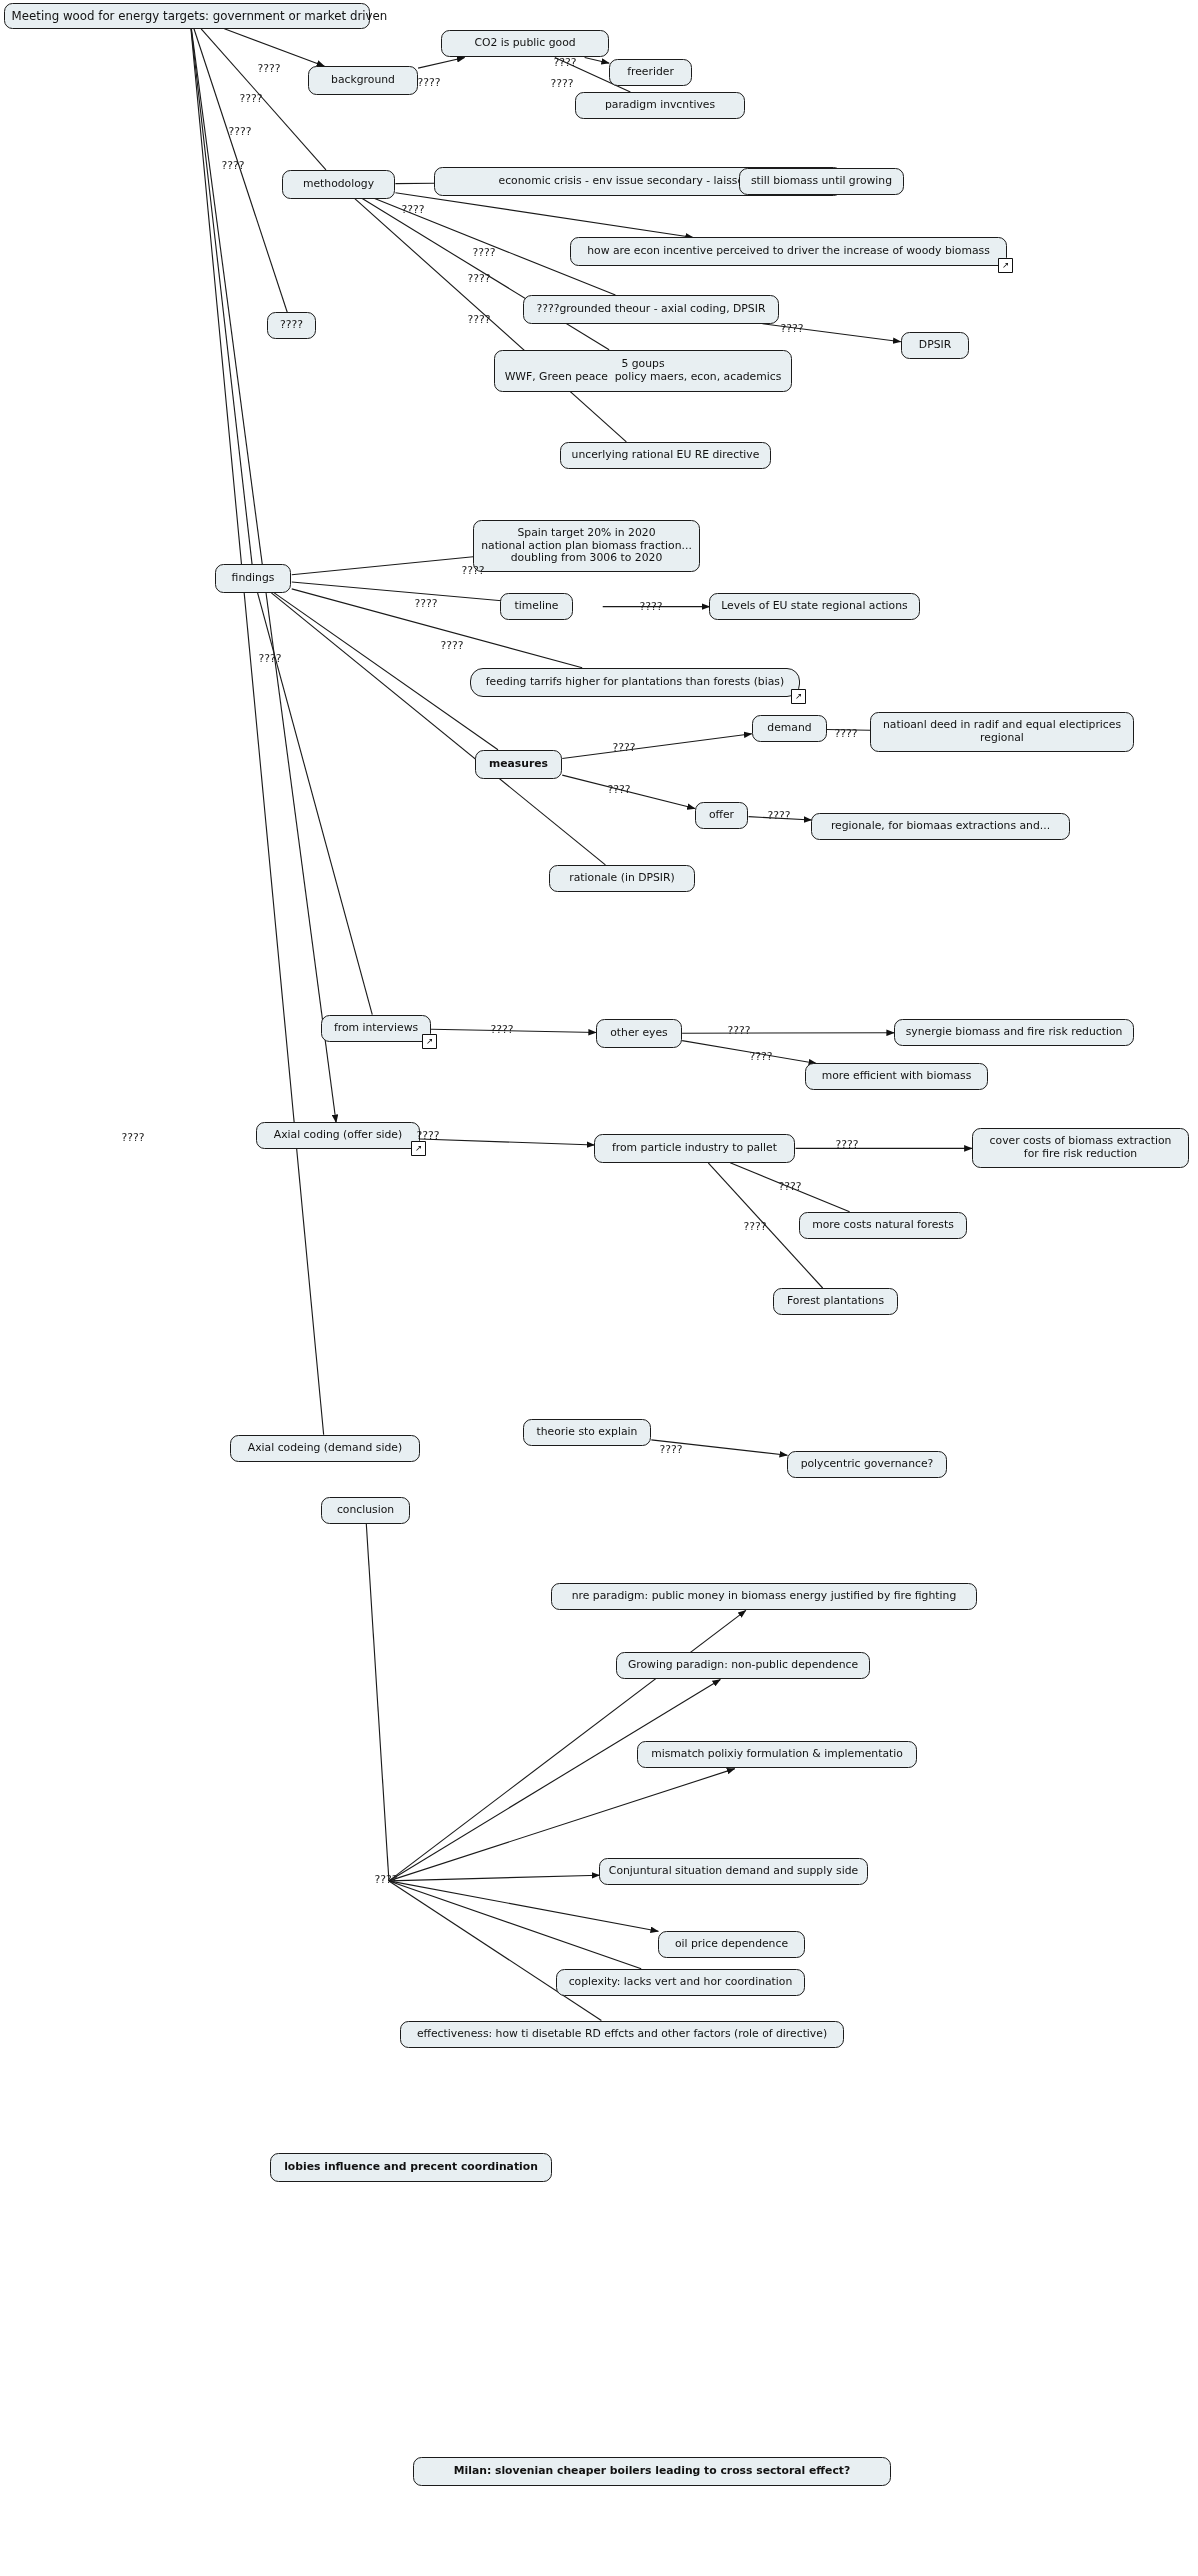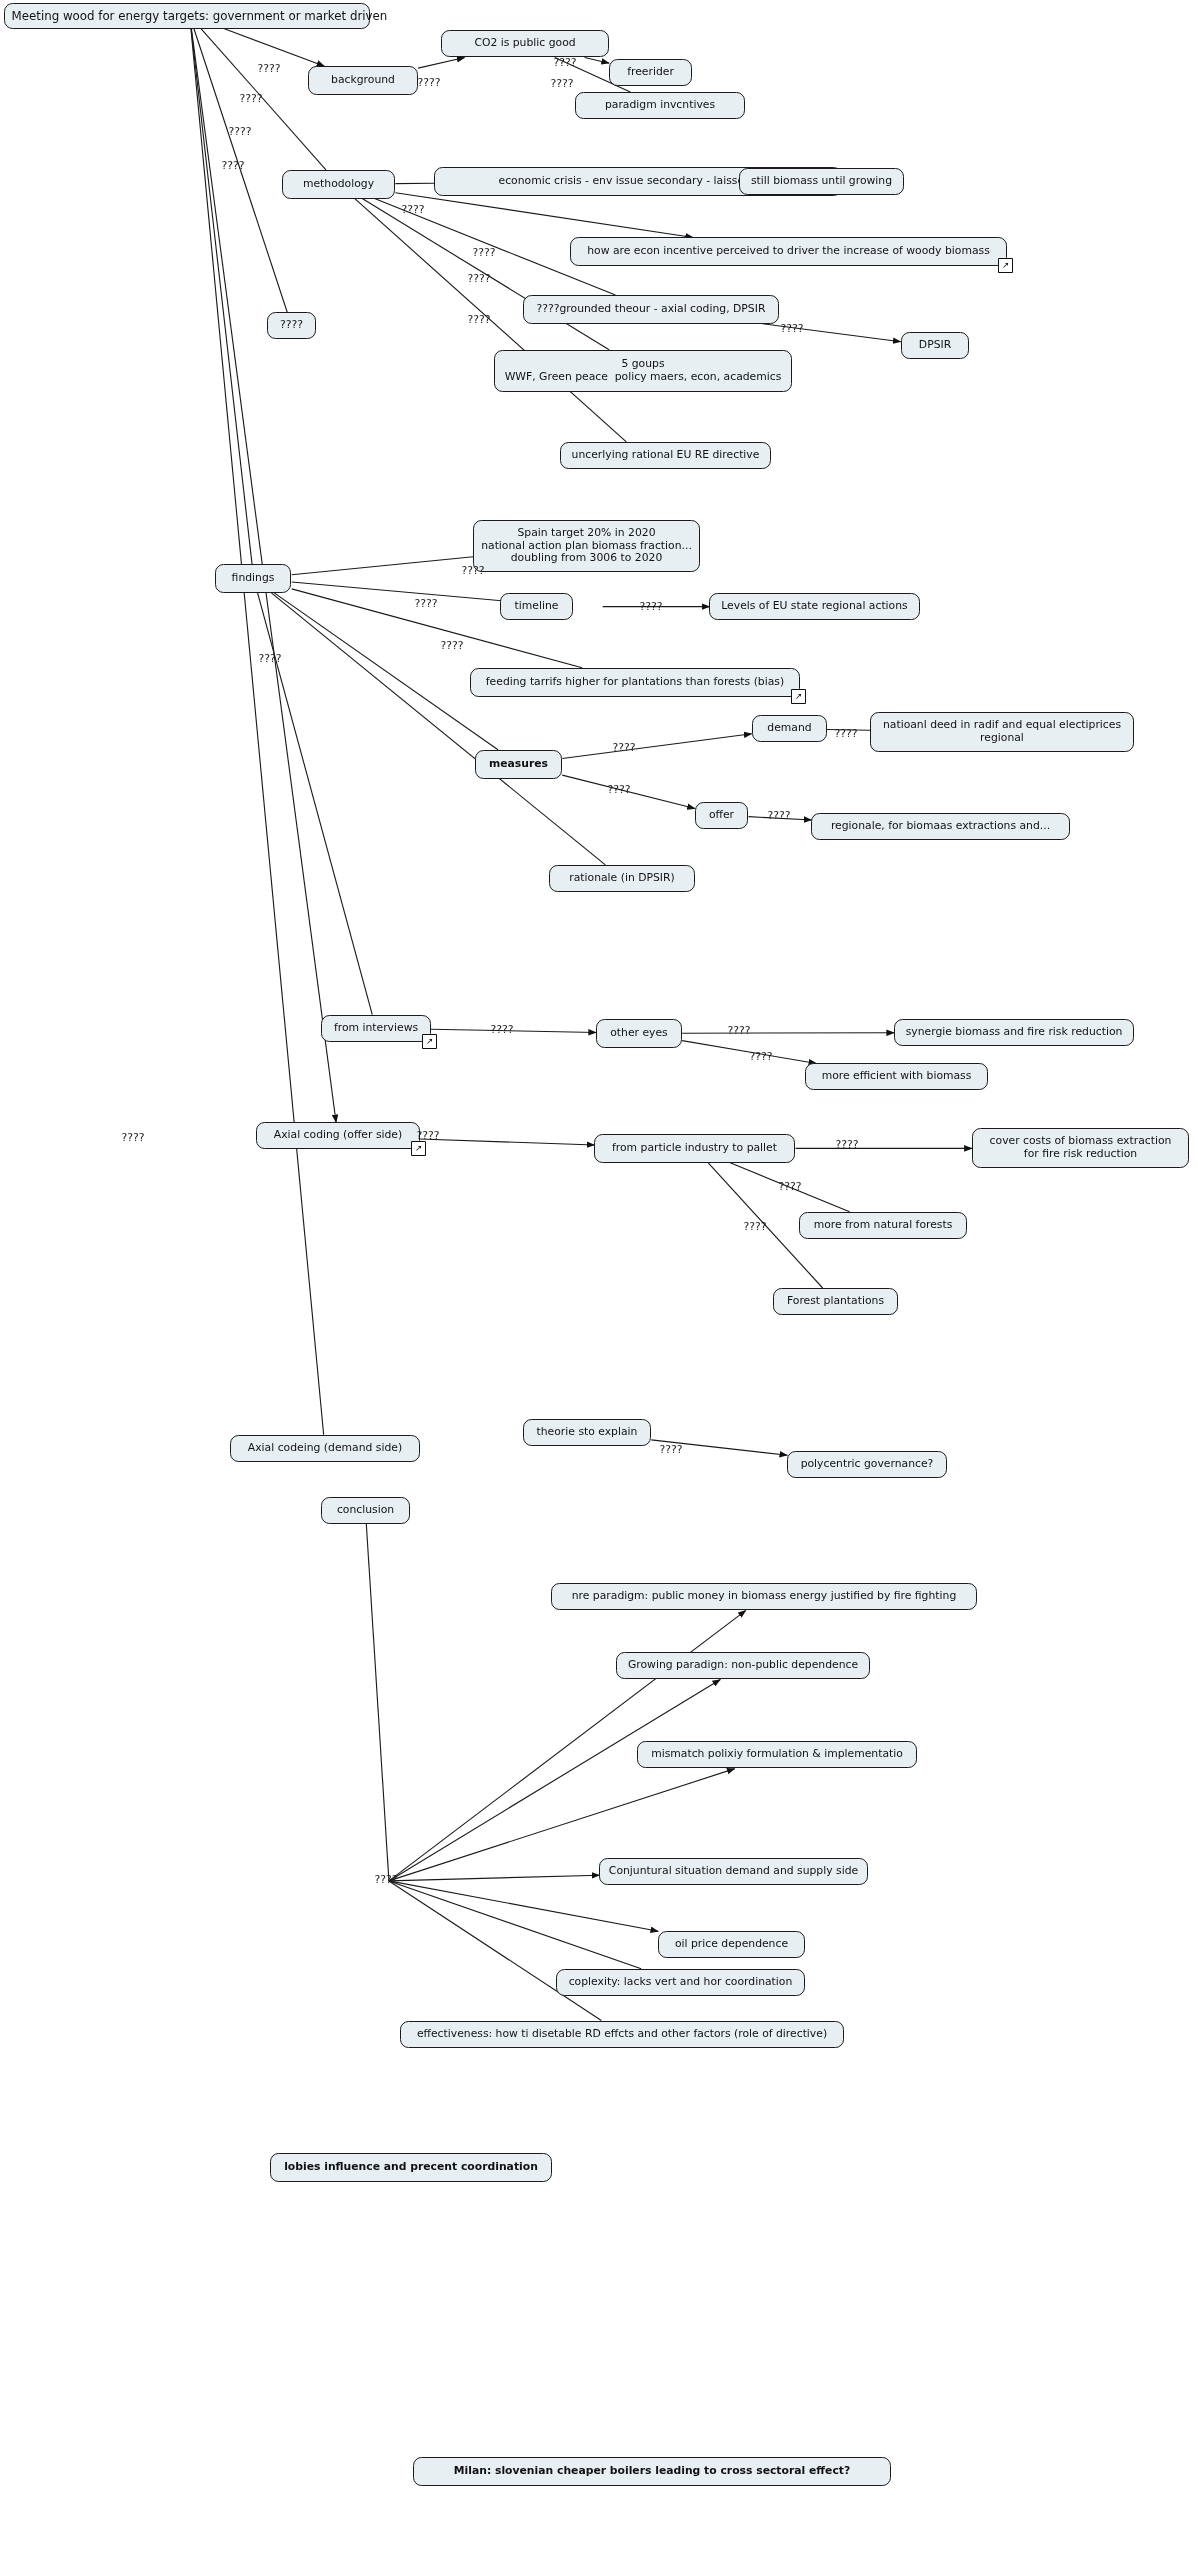--- a/index.html
+++ b/index.html
@@ -117,37 +117,37 @@
       <div class="node" style="left: 267px; top: 312px; width: 49px; min-height: 27px;">????</div>
       <div class="node" style="left: 494px; top: 350px; width: 298px; min-height: 42px;">5 goups
 WWF, Green peace  policy maers, econ, academics</div>
       <div class="node" style="left: 560px; top: 442px; width: 211px; min-height: 27px;">uncerlying rational EU RE directive</div>
       <div class="node" style="left: 215px; top: 564px; width: 76px; min-height: 29px;">findings</div>
       <div class="node" style="left: 473px; top: 520px; width: 227px; min-height: 52px;">Spain target 20% in 2020
 national action plan biomass fraction...
 doubling from 3006 to 2020</div>
       <div class="node" style="left: 500px; top: 593px; width: 73px; min-height: 27px;">timeline</div>
       <div class="node" style="left: 709px; top: 593px; width: 211px; min-height: 27px;">Levels of EU state regional actions</div>
-      <div class="node" style="left: 470px; top: 668px; width: 330px; min-height: 29px;">feeding tarrifs higher for plantations than forests (bias)<span class="badge">↗</span></div>
+      <div class="node" style="left: 470px; top: 668px; width: 330px; min-height: 29px; border-radius: 13px;">feeding tarrifs higher for plantations than forests (bias)<span class="badge">↗</span></div>
       <div class="node" style="left: 475px; top: 750px; width: 87px; min-height: 29px; font-weight: bold;">measures</div>
       <div class="node" style="left: 752px; top: 715px; width: 75px; min-height: 27px;">demand</div>
       <div class="node" style="left: 870px; top: 712px; width: 264px; min-height: 40px;">natioanl deed in radif and equal electiprices
 regional</div>
       <div class="node" style="left: 695px; top: 802px; width: 53px; min-height: 27px;">offer</div>
       <div class="node" style="left: 811px; top: 813px; width: 259px; min-height: 27px;">regionale, for biomaas extractions and...</div>
       <div class="node" style="left: 549px; top: 865px; width: 146px; min-height: 27px;">rationale (in DPSIR)</div>
       <div class="node" style="left: 321px; top: 1015px; width: 110px; min-height: 27px;">from interviews<span class="badge">↗</span></div>
       <div class="node" style="left: 596px; top: 1019px; width: 86px; min-height: 29px;">other eyes</div>
       <div class="node" style="left: 894px; top: 1019px; width: 240px; min-height: 27px;">synergie biomass and fire risk reduction</div>
       <div class="node" style="left: 805px; top: 1063px; width: 183px; min-height: 27px;">more efficient with biomass</div>
       <div class="node" style="left: 256px; top: 1122px; width: 164px; min-height: 27px;">Axial coding (offer side)<span class="badge">↗</span></div>
       <div class="node" style="left: 594px; top: 1134px; width: 201px; min-height: 29px;">from particle industry to pallet</div>
       <div class="node" style="left: 972px; top: 1128px; width: 217px; min-height: 40px;">cover costs of biomass extraction
 for fire risk reduction</div>
-      <div class="node" style="left: 799px; top: 1212px; width: 168px; min-height: 27px;">more from natural forests</div>
+      <div class="node" style="left: 799px; top: 1212px; width: 168px; min-height: 27px;">more costs natural forests</div>
       <div class="node" style="left: 773px; top: 1288px; width: 125px; min-height: 27px;">Forest plantations</div>
       <div class="node" style="left: 230px; top: 1435px; width: 190px; min-height: 27px;">Axial codeing (demand side)</div>
       <div class="node" style="left: 523px; top: 1419px; width: 128px; min-height: 27px;">theorie sto explain</div>
       <div class="node" style="left: 787px; top: 1451px; width: 160px; min-height: 27px;">polycentric governance?</div>
       <div class="node" style="left: 321px; top: 1497px; width: 89px; min-height: 27px;">conclusion</div>
       <div class="node" style="left: 551px; top: 1583px; width: 426px; min-height: 27px;">nre paradigm: public money in biomass energy justified by fire fighting</div>
       <div class="node" style="left: 616px; top: 1652px; width: 254px; min-height: 27px;">Growing paradign: non-public dependence</div>
       <div class="node" style="left: 637px; top: 1741px; width: 280px; min-height: 27px;">mismatch polixiy formulation &amp; implementatio</div>
       <div class="node" style="left: 599px; top: 1858px; width: 269px; min-height: 27px;">Conjuntural situation demand and supply side</div>
       <div class="node" style="left: 658px; top: 1931px; width: 147px; min-height: 27px;">oil price dependence</div>

